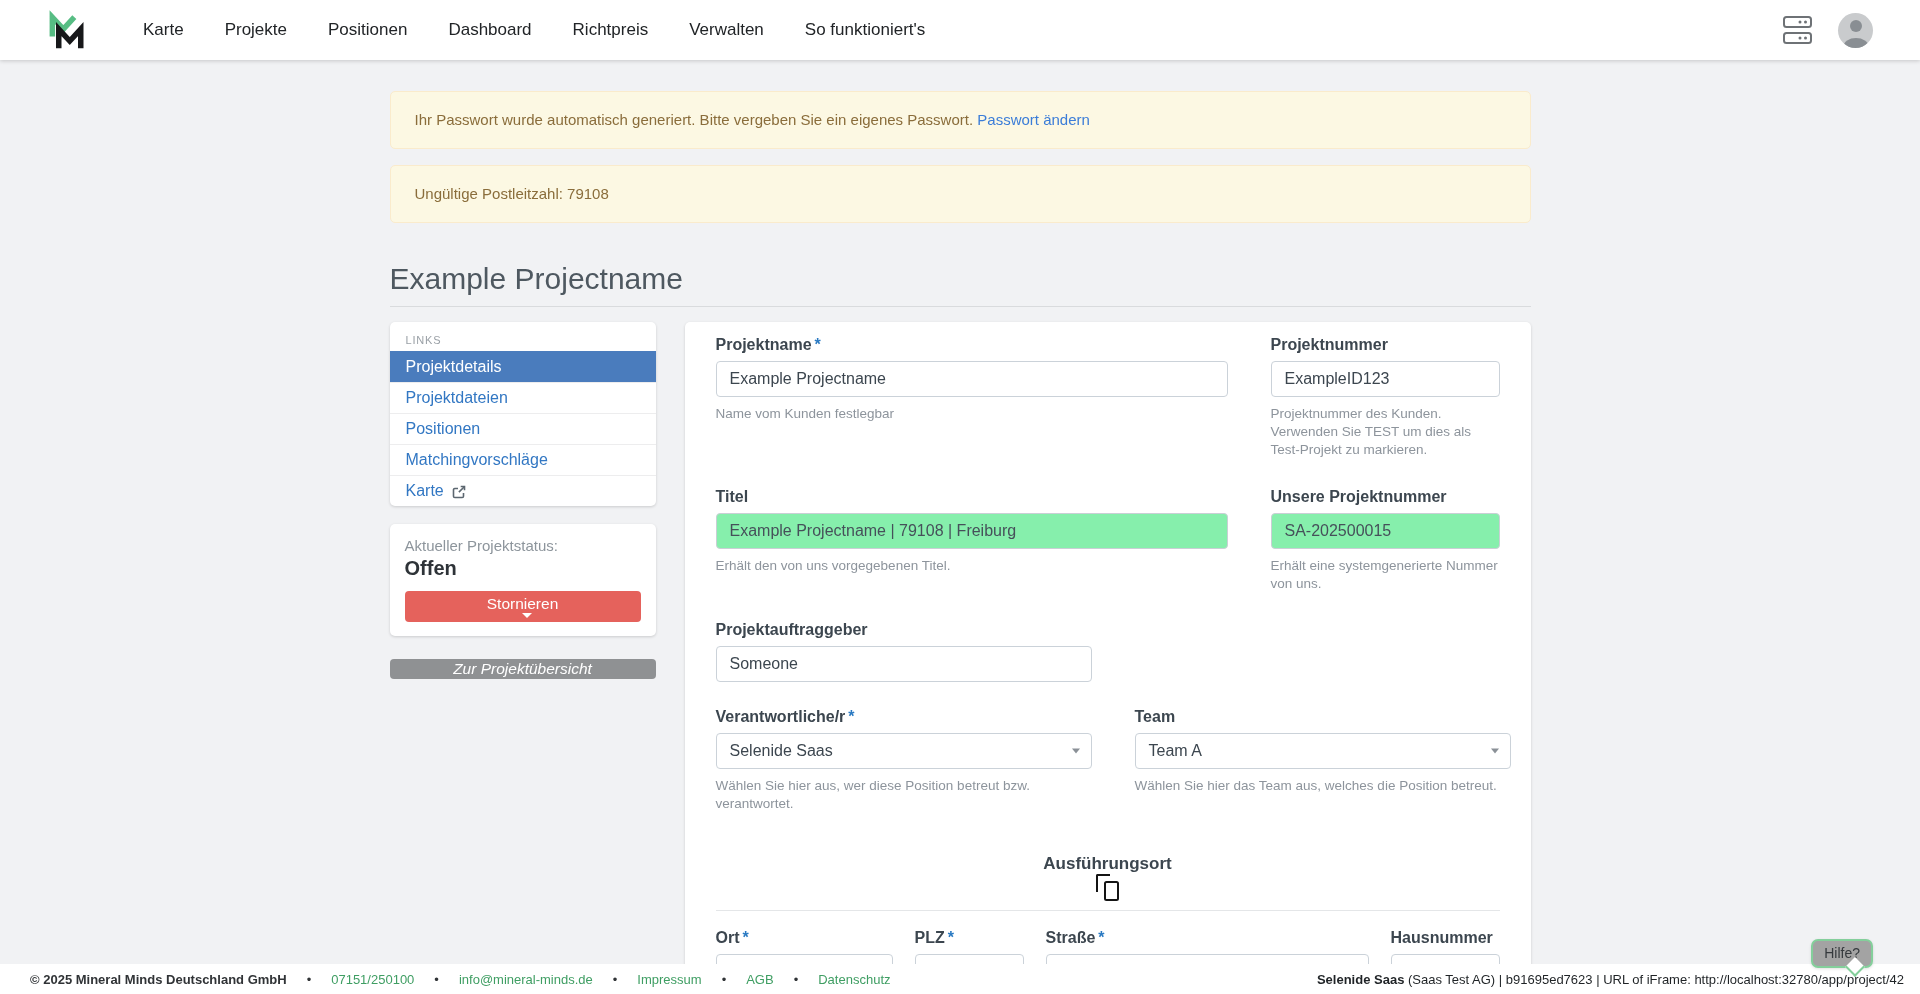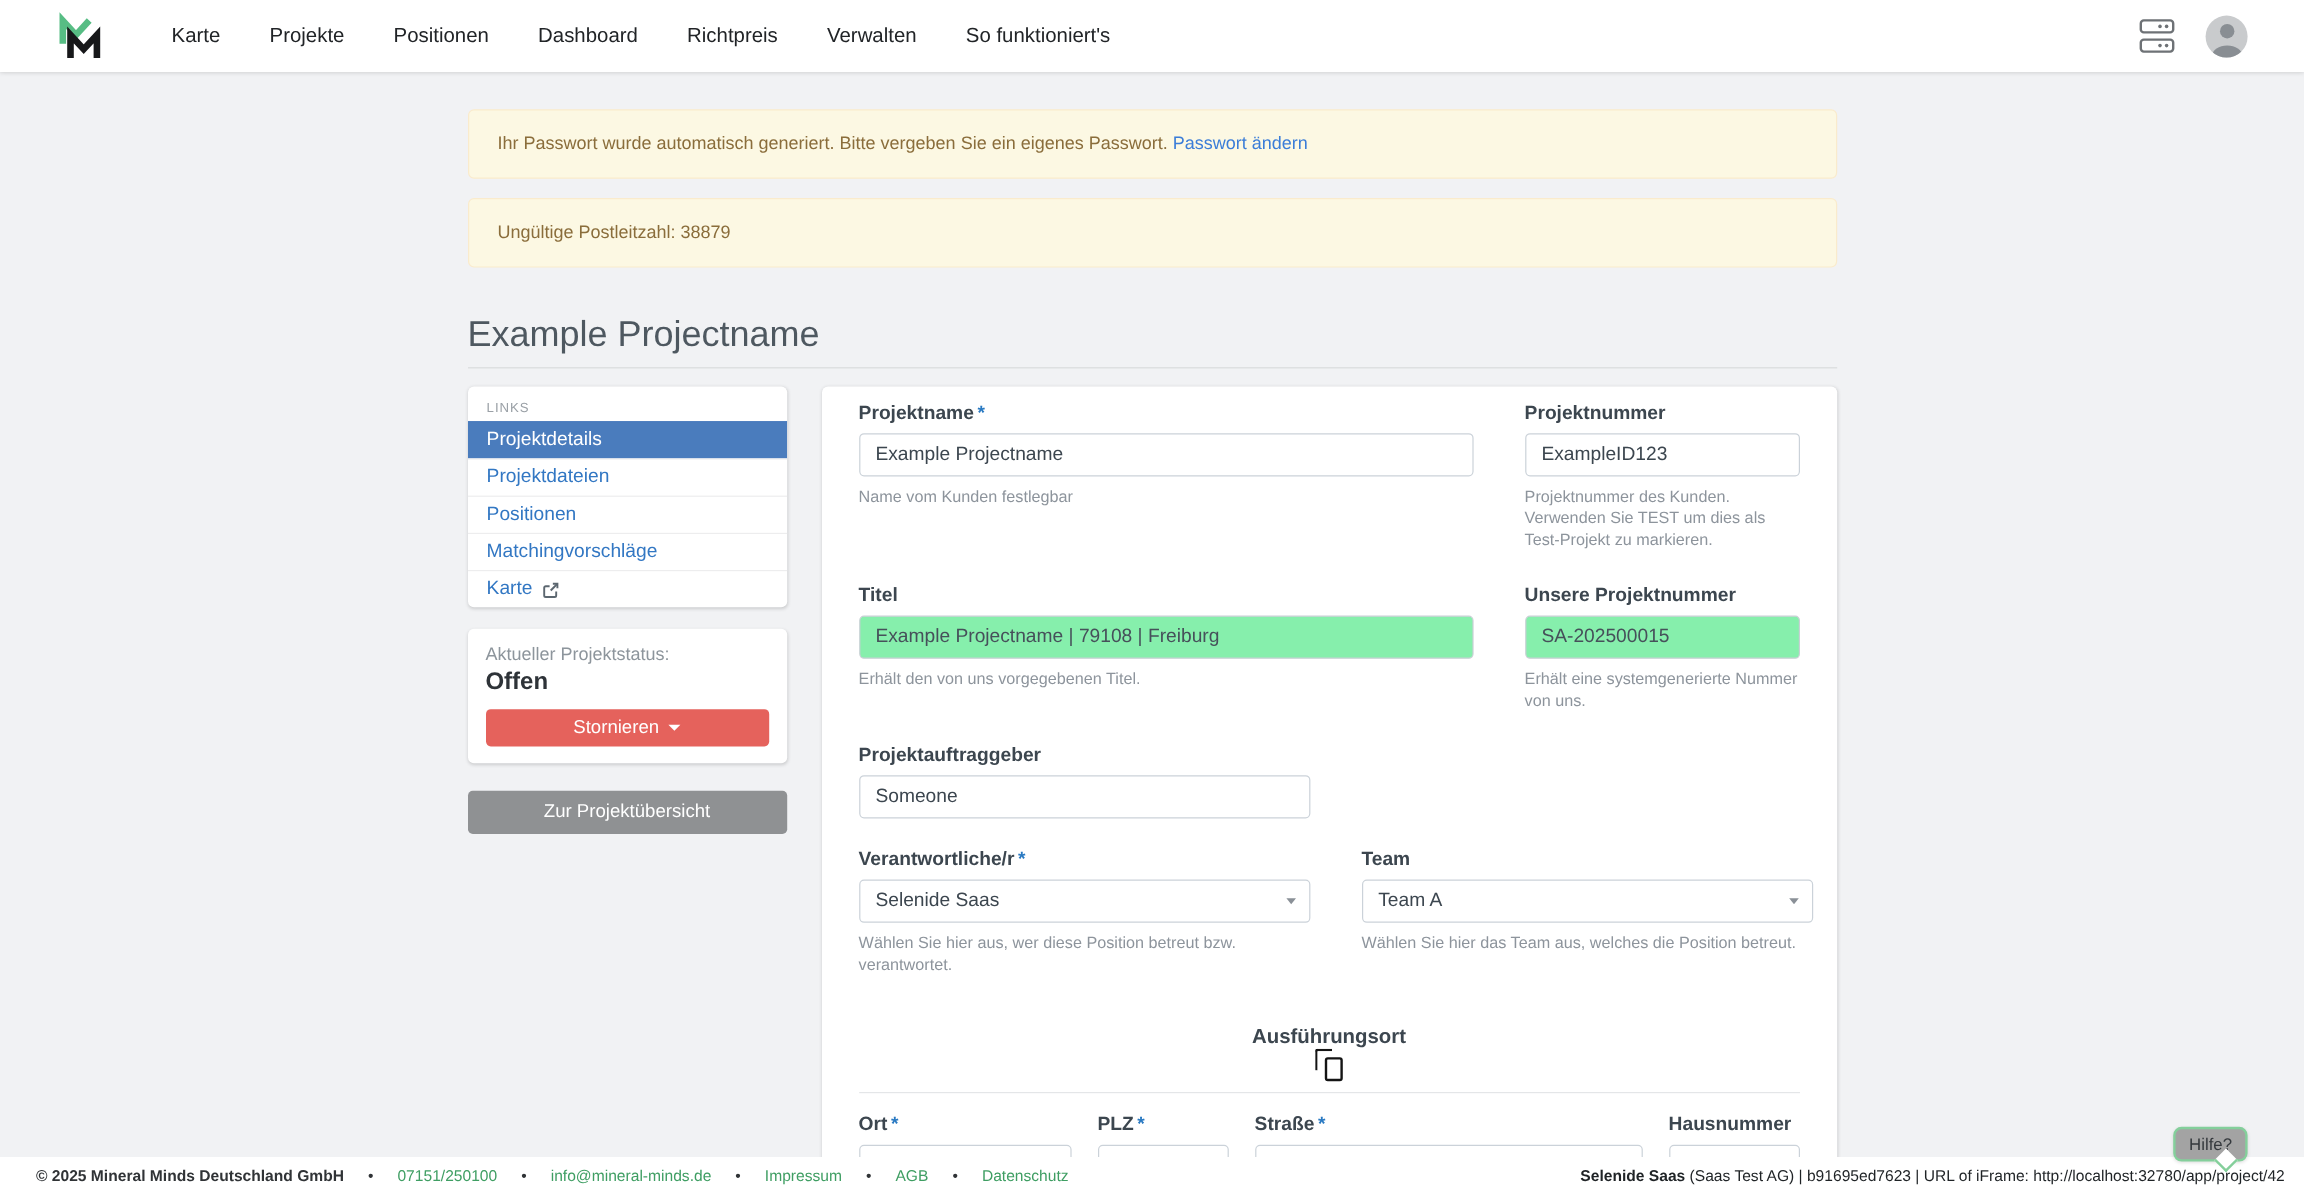--- a/index.html
+++ b/index.html
@@ -44,25 +44,25 @@
   .links-header { padding:12px 16px 5px; font-size:11px; letter-spacing:.8px; color:#9aa0a6; }
   .side-item { display:flex; align-items:center; gap:8px; padding:6px 16px; min-height:31px;
     font-size:16px; font-weight:500; color:#3277c3; border-top:1px solid #ededee; cursor:pointer; }
   .side-item.active { background:#4a7cbd; color:#fff; border-top-color:#4a7cbd; }
   .side-item .ext { display:inline-flex; margin-top:1px; }
 
   .status-card { margin-top:18px; padding:13px 15px 14px; }
   .status-label { font-size:15px; color:#8d959c; }
   .status-value { font-size:20px; font-weight:700; color:#2e3338; margin-top:3px; }
   .btn { display:flex; align-items:center; justify-content:center; border:none; border-radius:4px;
-    font-family:inherit; font-size:15.5px; color:#fff; cursor:pointer; }
+    font-family:inherit; font-size:15.5px; color:#fff; cursor:pointer;flex-direction:column; }
   .btn-danger { width:100%; height:31px; margin-top:11px; background:#e5625c; }
   .caret { display:inline-block; width:0; height:0; border-left:5px solid transparent;
     border-right:5px solid transparent; border-top:5.5px solid currentColor; margin-left:8px; }
-  .btn-gray { width:100%; height:36px; margin-top:23px; background:#8f9193; }
+  .btn-gray { width:100%; height:20px; margin-top:23px; background:#8f9193;font-style:italic; }
 
   
   .main-card { flex:1; padding:14px 31px 60px; min-height:720px; }
   .form-row { display:grid; grid-template-columns:512px 1fr; column-gap:43px; margin-bottom:28px; align-items:start; }
   .form-row.row-single { grid-template-columns:376px; margin-bottom:26px; }
   .form-row.row-half { grid-template-columns:376px 376px; }
   .form-row.row-addr { grid-template-columns:177px 109px 323px 1fr; column-gap:22px; margin-bottom:0; }
 
   .f-label { font-size:16px; font-weight:700; color:#3c464f; margin-bottom:7px; }
   .req { color:#2979c2; font-weight:700; margin-left:3px; }
@@ -136,21 +136,21 @@
   </div>
 </header>
 
 <div class="container">
 
   <div class="alert">
     <span>Ihr Passwort wurde automatisch generiert. Bitte vergeben Sie ein eigenes Passwort.</span>
     <a>Passwort ändern</a>
   </div>
   <div class="alert">
-    <span>Ungültige Postleitzahl: 38879</span>
+    <span>Ungültige Postleitzahl: 79108</span>
   </div>
 
   <h1 class="page-title">Example Projectname</h1>
   <hr class="title-rule">
 
   <div class="content">
 
     <aside class="sidebar">
       <div class="card">
         <div class="links-header">LINKS</div>

